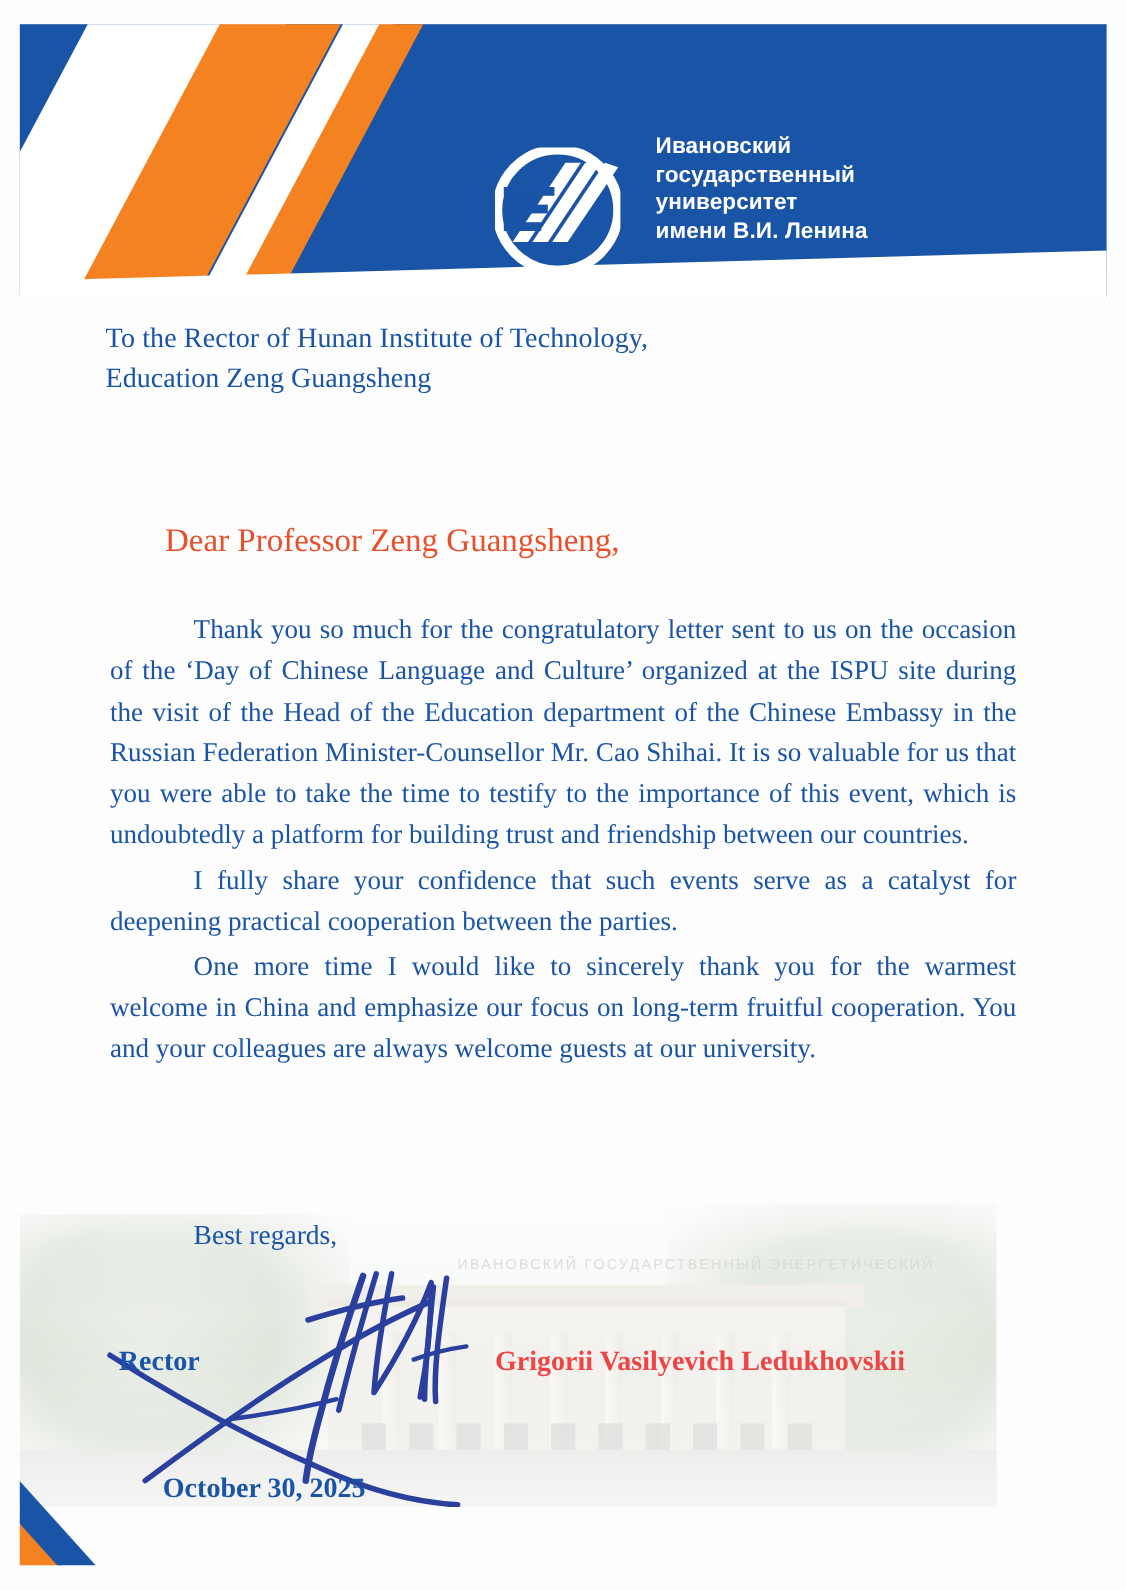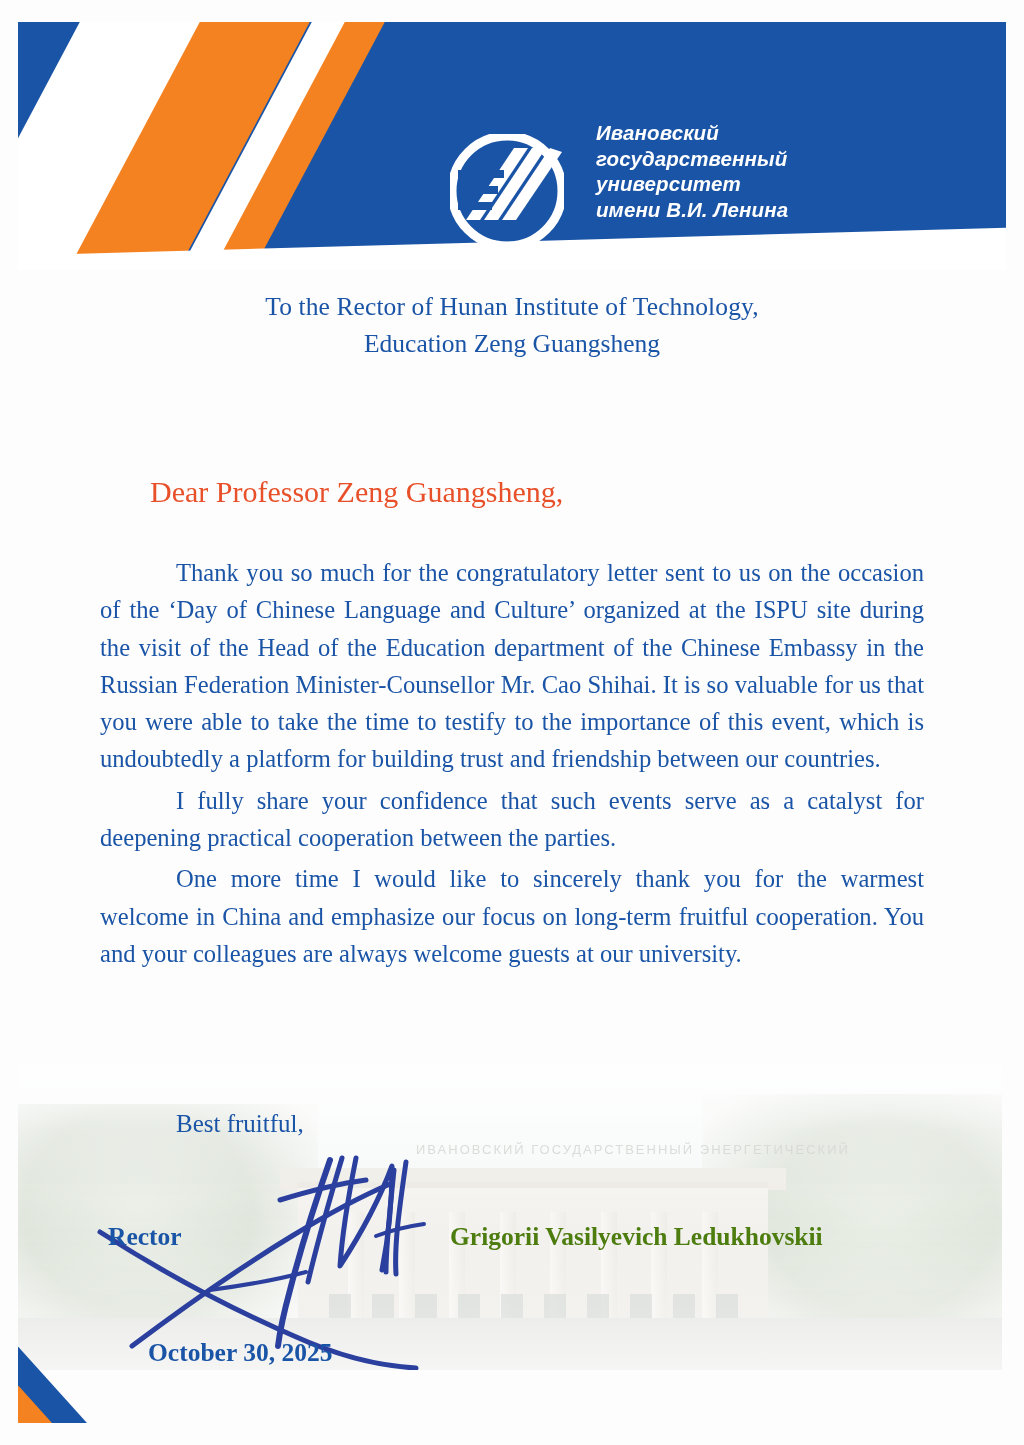--- a/index.html
+++ b/index.html
@@ -96,31 +96,30 @@
     position: absolute;
     left: 578px;
     top: 98px;
     width: 340px;
     color: #ffffff;
     font-family: "Liberation Sans", sans-serif;
     font-weight: bold;
     font-size: 20.5px;
     line-height: 25.5px;
     letter-spacing: 0.1px;
-    font-style: italic;
   }
   .logo-text div { white-space: nowrap; }
 
   
   .addressee {
     position: absolute;
     left: 96px;
     top: 288px;
     width: 832px;
-    text-align: center;
+    text-align: left;
     color: #1a54a6;
     font-size: 25.5px;
     line-height: 37px;
   }
   .addressee div:first-child { letter-spacing: 0.1px; }
 
   .title {
     position: absolute;
     left: 384px;
     top: 400px;
@@ -173,21 +172,21 @@
   .sig-rector {
     position: absolute;
     left: 0; top: 0;
     color: #1a54a6;
     font-size: 25.5px;
     font-weight: bold;
   }
   .sig-name {
     position: absolute;
     left: 342px; top: 0;
-    color: #4d7c0f;
+    color: #ef4444;
     font-size: 25.5px;
     font-weight: bold;
     white-space: nowrap;
   }
 
   .date {
     position: absolute;
     left: 148px;
     top: 1338px;
     color: #1a54a6;
@@ -203,21 +202,21 @@
     width: 420px;
     height: 230px;
     pointer-events: none;
   }
 
   
   .footer-photo {
     position: absolute;
     left: 18px;
     top: 1064px;
-    width: 984px;
+    width: 888px;
     height: 306px;
     overflow: hidden;
     opacity: 0.5;
   }
   .photo-sky {
     position: absolute; left: 0; top: 0; right: 0; height: 120px;
     background: linear-gradient(#ffffff, #eef2f2);
   }
   .photo-trees-l {
     position: absolute; left: 0; top: 40px; width: 300px; height: 266px;
@@ -395,21 +394,21 @@
 
 
   <div class="salutation">Dear Professor Zeng Guangsheng,</div>
 
   <div class="body-text">
     <p>Thank you so much for the congratulatory letter sent to us on the occasion of the ‘Day of Chinese Language and Culture’ organized at the ISPU site during the visit of the Head of the Education department of the Chinese Embassy in the Russian Federation Minister-Counsellor Mr. Cao Shihai. It is so valuable for us that you were able to take the time to testify to the importance of this event, which is undoubtedly a platform for building trust and friendship between our countries.</p>
     <p>I fully share your confidence that such events serve as a catalyst for deepening practical cooperation between the parties.</p>
     <p>One more time I would like to sincerely thank you for the warmest welcome in China and emphasize our focus on long-term fruitful cooperation. You and your colleagues are always welcome guests at our university.</p>
   </div>
 
-  <div class="regards">Best fruitful,</div>
+  <div class="regards">Best regards,</div>
 
   <div class="signature">
     <svg width="420" height="230" viewBox="0 0 420 230">
       <g fill="none" stroke="#2b3f9e" stroke-linecap="round" stroke-linejoin="round">
         <path d="M250 20 C236 60, 222 104, 210 150 C204 172, 200 190, 198 206" stroke-width="6"></path>
         <path d="M262 18 C250 58, 238 100, 228 142" stroke-width="5"></path>
         <path d="M200 60 C226 52, 256 44, 286 40" stroke-width="5"></path>
         <path d="M276 18 C268 58, 262 96, 260 126 C282 92, 300 58, 312 26 C312 64, 308 100, 302 130" stroke-width="5"></path>
         <path d="M314 30 C310 70, 306 104, 306 132" stroke-width="5"></path>
         <path d="M326 22 C320 64, 314 104, 316 134" stroke-width="5"></path>

